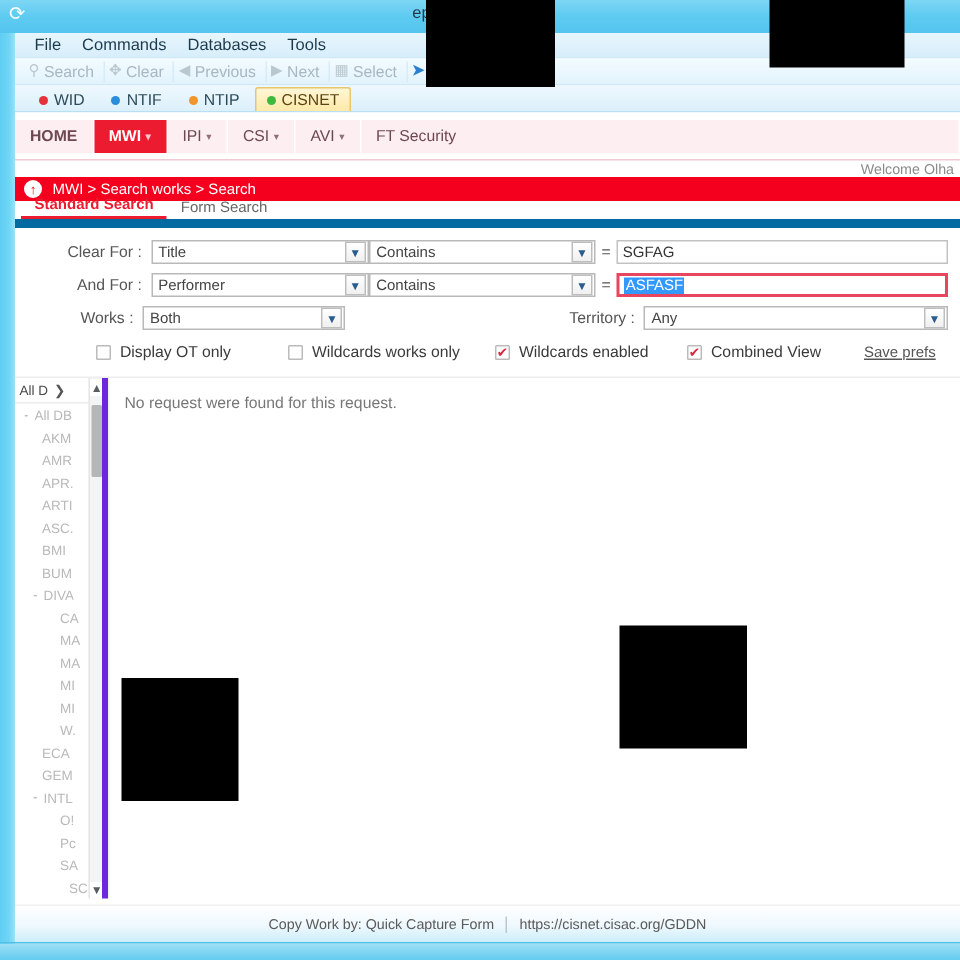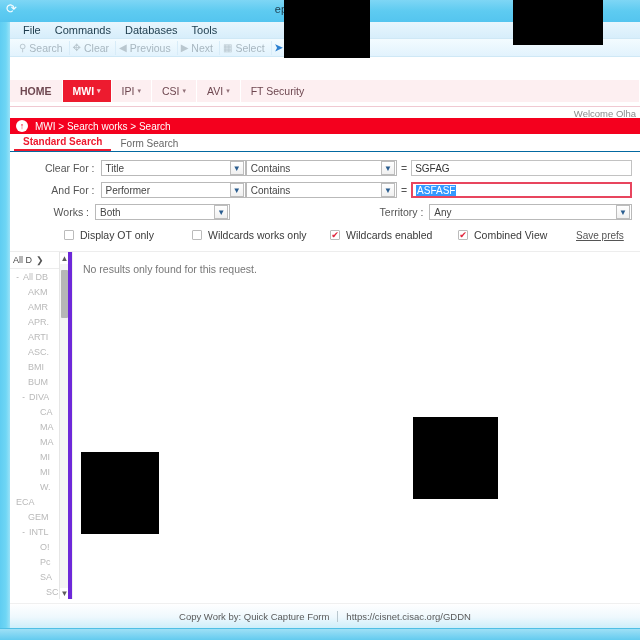--- a/index.html
+++ b/index.html
@@ -130,21 +130,21 @@
   }
   .home-ico {
     width: 12px; height: 12px; border-radius: 50%; background: #ffffff;
     color: #f4001e; font-size: 9px; line-height: 12px; text-align: center;
     font-weight: bold;
   }
   .crumbs { font-size: 10px; color: #ffffff; }
 
   
   .srchtabs {
-    height: 18px; border-bottom: 1px solid #0369a1;
+    height: 18px; border-bottom: 6px solid #0369a1;
     display: flex; align-items: flex-end; padding-left: 4px; gap: 0px;
     background: #ffffff;
   }
   .stab {
     font-size: 10px; color: #666; padding: 0 9px 2px 9px; cursor: default;
     font-weight: normal;
   }
   .stab.active {
     color: #ed1b2f; font-weight: bold; border-bottom: 2px solid #ed1b2f;
   }
@@ -295,20 +295,38 @@
     <div class="tb-item">
       <span class="tb-ico">▦</span>
       <span>Select</span>
     </div>
     <div class="tb-item enabled">
       <span class="tb-ico">➤</span>
       <span>Return</span>
     </div>
   </div>
 
+  <div class="dbtabs">
+    <div class="dbtab">
+      <span class="dot" style="background:#e4333a"></span>
+      <span>WID</span>
+    </div>
+    <div class="dbtab">
+      <span class="dot" style="background:#2a8ddc"></span>
+      <span>NTIF</span>
+    </div>
+    <div class="dbtab">
+      <span class="dot" style="background:#f0962b"></span>
+      <span>NTIP</span>
+    </div>
+    <div class="dbtab active">
+      <span class="dot" style="background:#3fb83f"></span>
+      <span>CISNET</span>
+    </div>
+  </div>
 
   <div class="page">
 
     <div class="brandbar">
       <div class="navwrap">
         <div class="navitem">
           <span>HOME</span>
         </div>
         <div class="navitem active">
           <span>MWI</span>
@@ -460,21 +478,21 @@
           </div>
           <div class="tnode" style="padding-left:30px">
             <span class="tlabel">MI</span>
           </div>
           <div class="tnode" style="padding-left:30px">
             <span class="tlabel">MI</span>
           </div>
           <div class="tnode" style="padding-left:30px">
             <span class="tlabel">W.</span>
           </div>
-          <div class="tnode" style="padding-left:6px">
+          <div class="tnode" style="padding-left:18px">
             <span class="tlabel">ECA</span>
           </div>
           <div class="tnode" style="padding-left:18px">
             <span class="tlabel">GEM</span>
           </div>
           <div class="tnode" style="padding-left:8px">
             <span class="twist">-</span>
             <span class="tlabel">INTL</span>
           </div>
           <div class="tnode" style="padding-left:30px">
@@ -492,21 +510,21 @@
         </div>
 
         <div class="tree-scroll">
           <div class="ts-up">▲</div>
           <div class="ts-thumb"></div>
           <div class="ts-down">▼</div>
         </div>
       </div>
 
       <div class="results">
-        <div class="noresults">No results only found for this request.</div>
+        <div class="noresults">No request were found for this request.</div>
         <div class="redact" style="left:8px; top:200px; width:78px; height:82px;"></div>
         <div class="redact" style="left:340px; top:165px; width:85px; height:82px;"></div>
       </div>
     </div>
   </div>
 
   <div class="footer">
     <span class="f-txt">Copy Work by: Quick Capture Form</span>
     <span class="f-div"></span>
     <span class="f-url">https://cisnet.cisac.org/GDDN</span>

